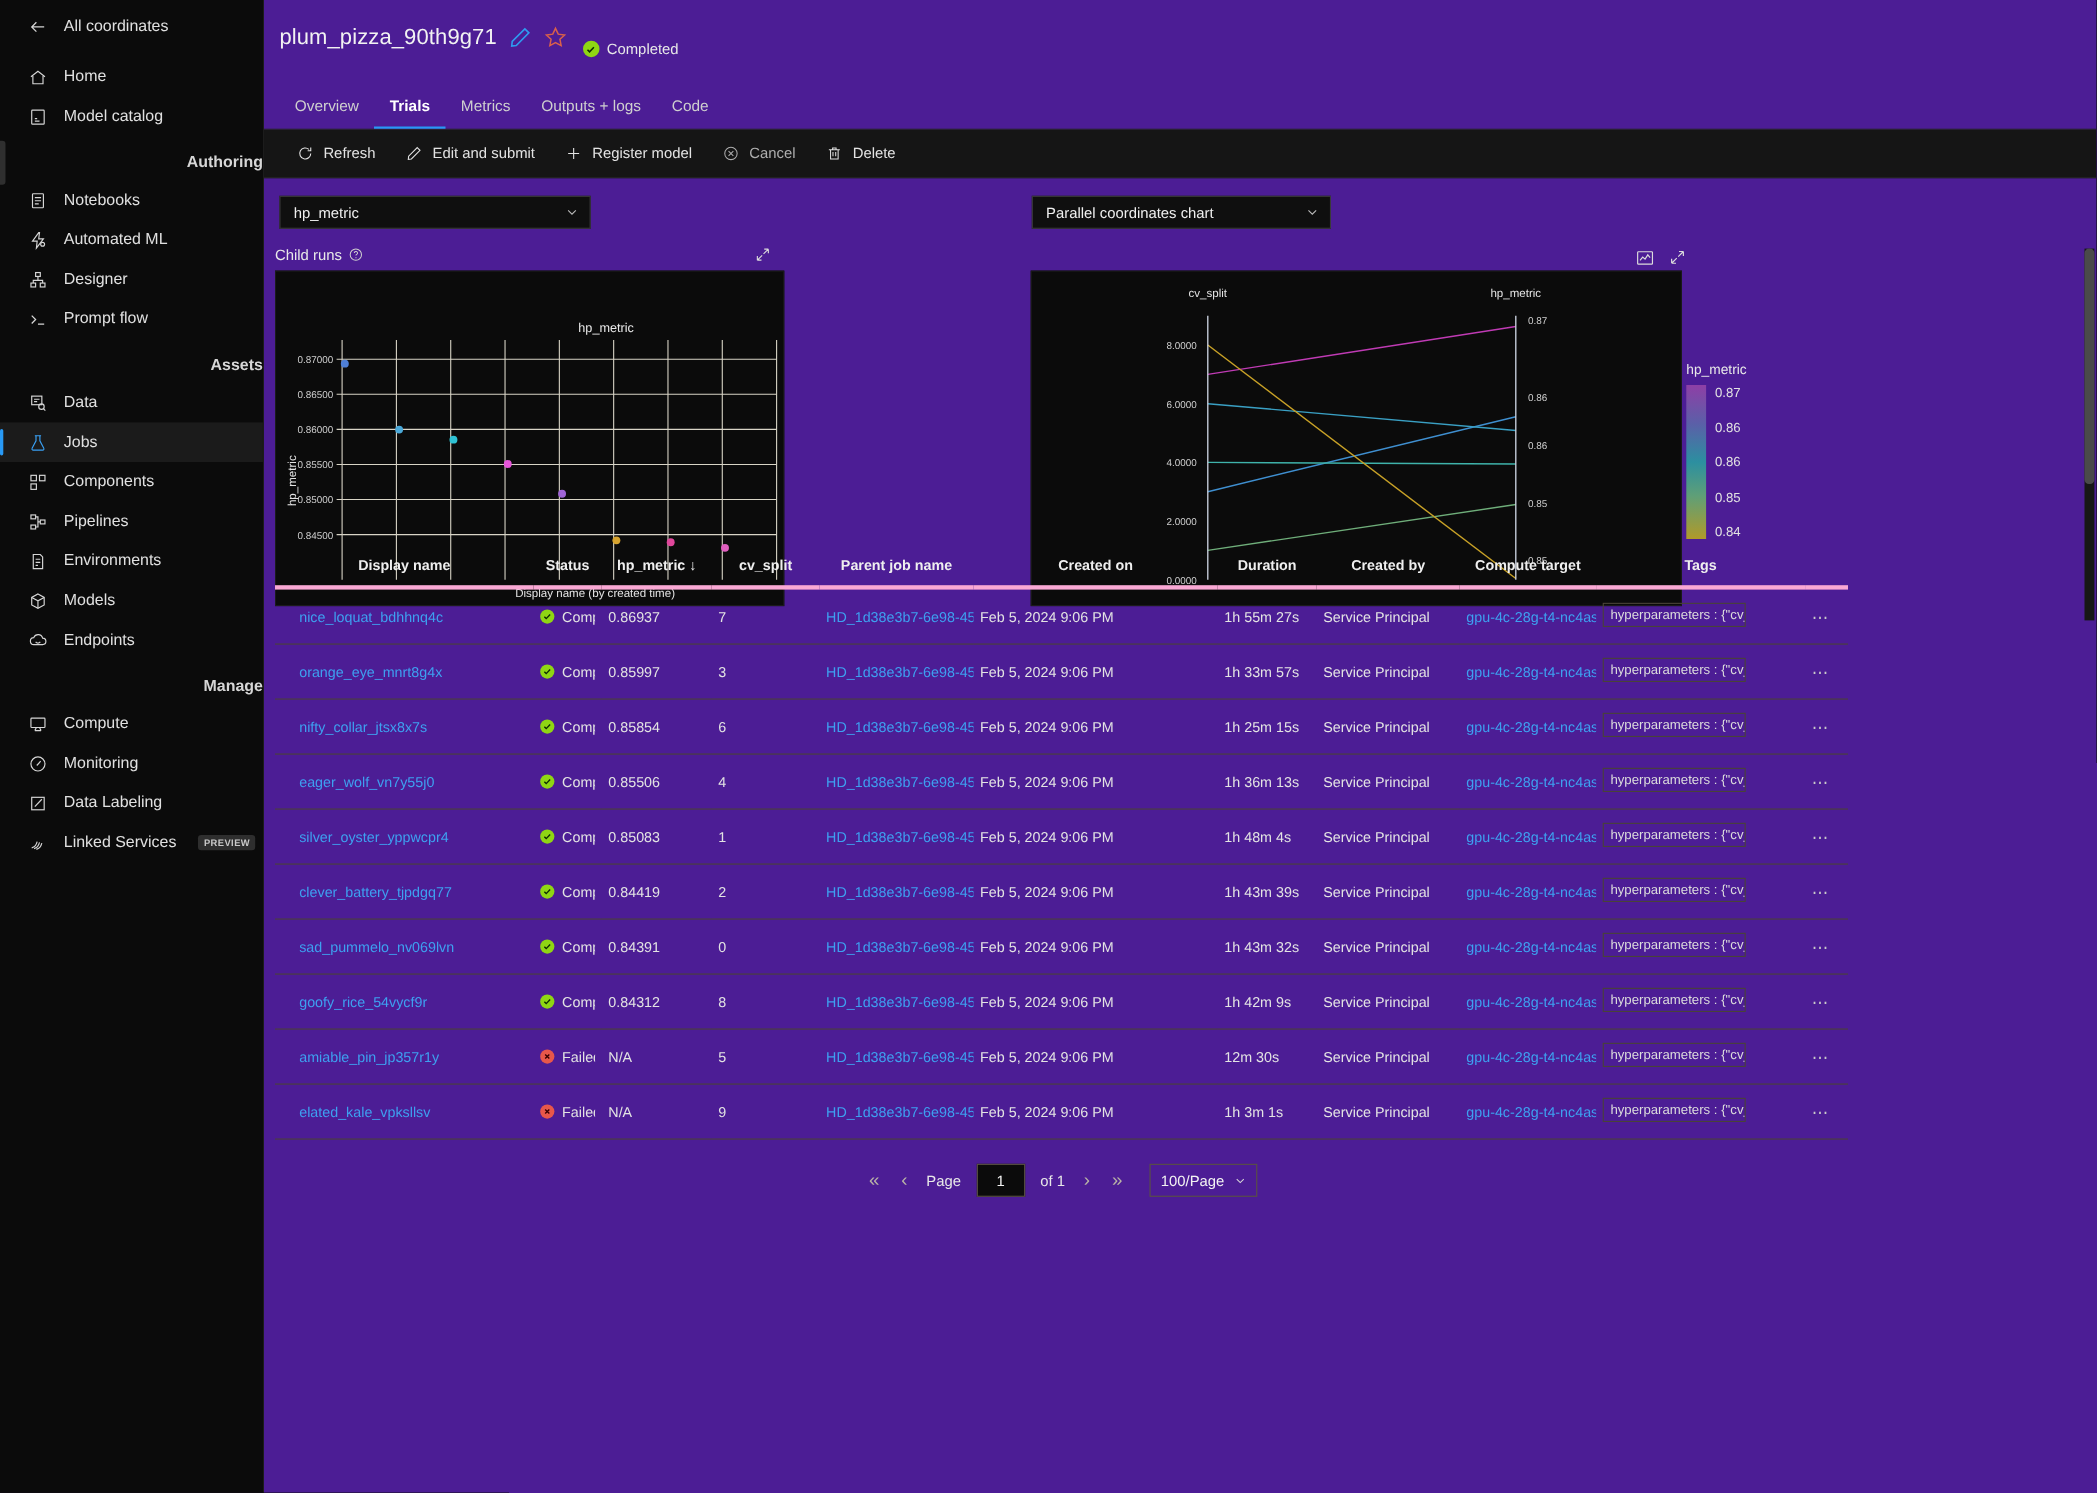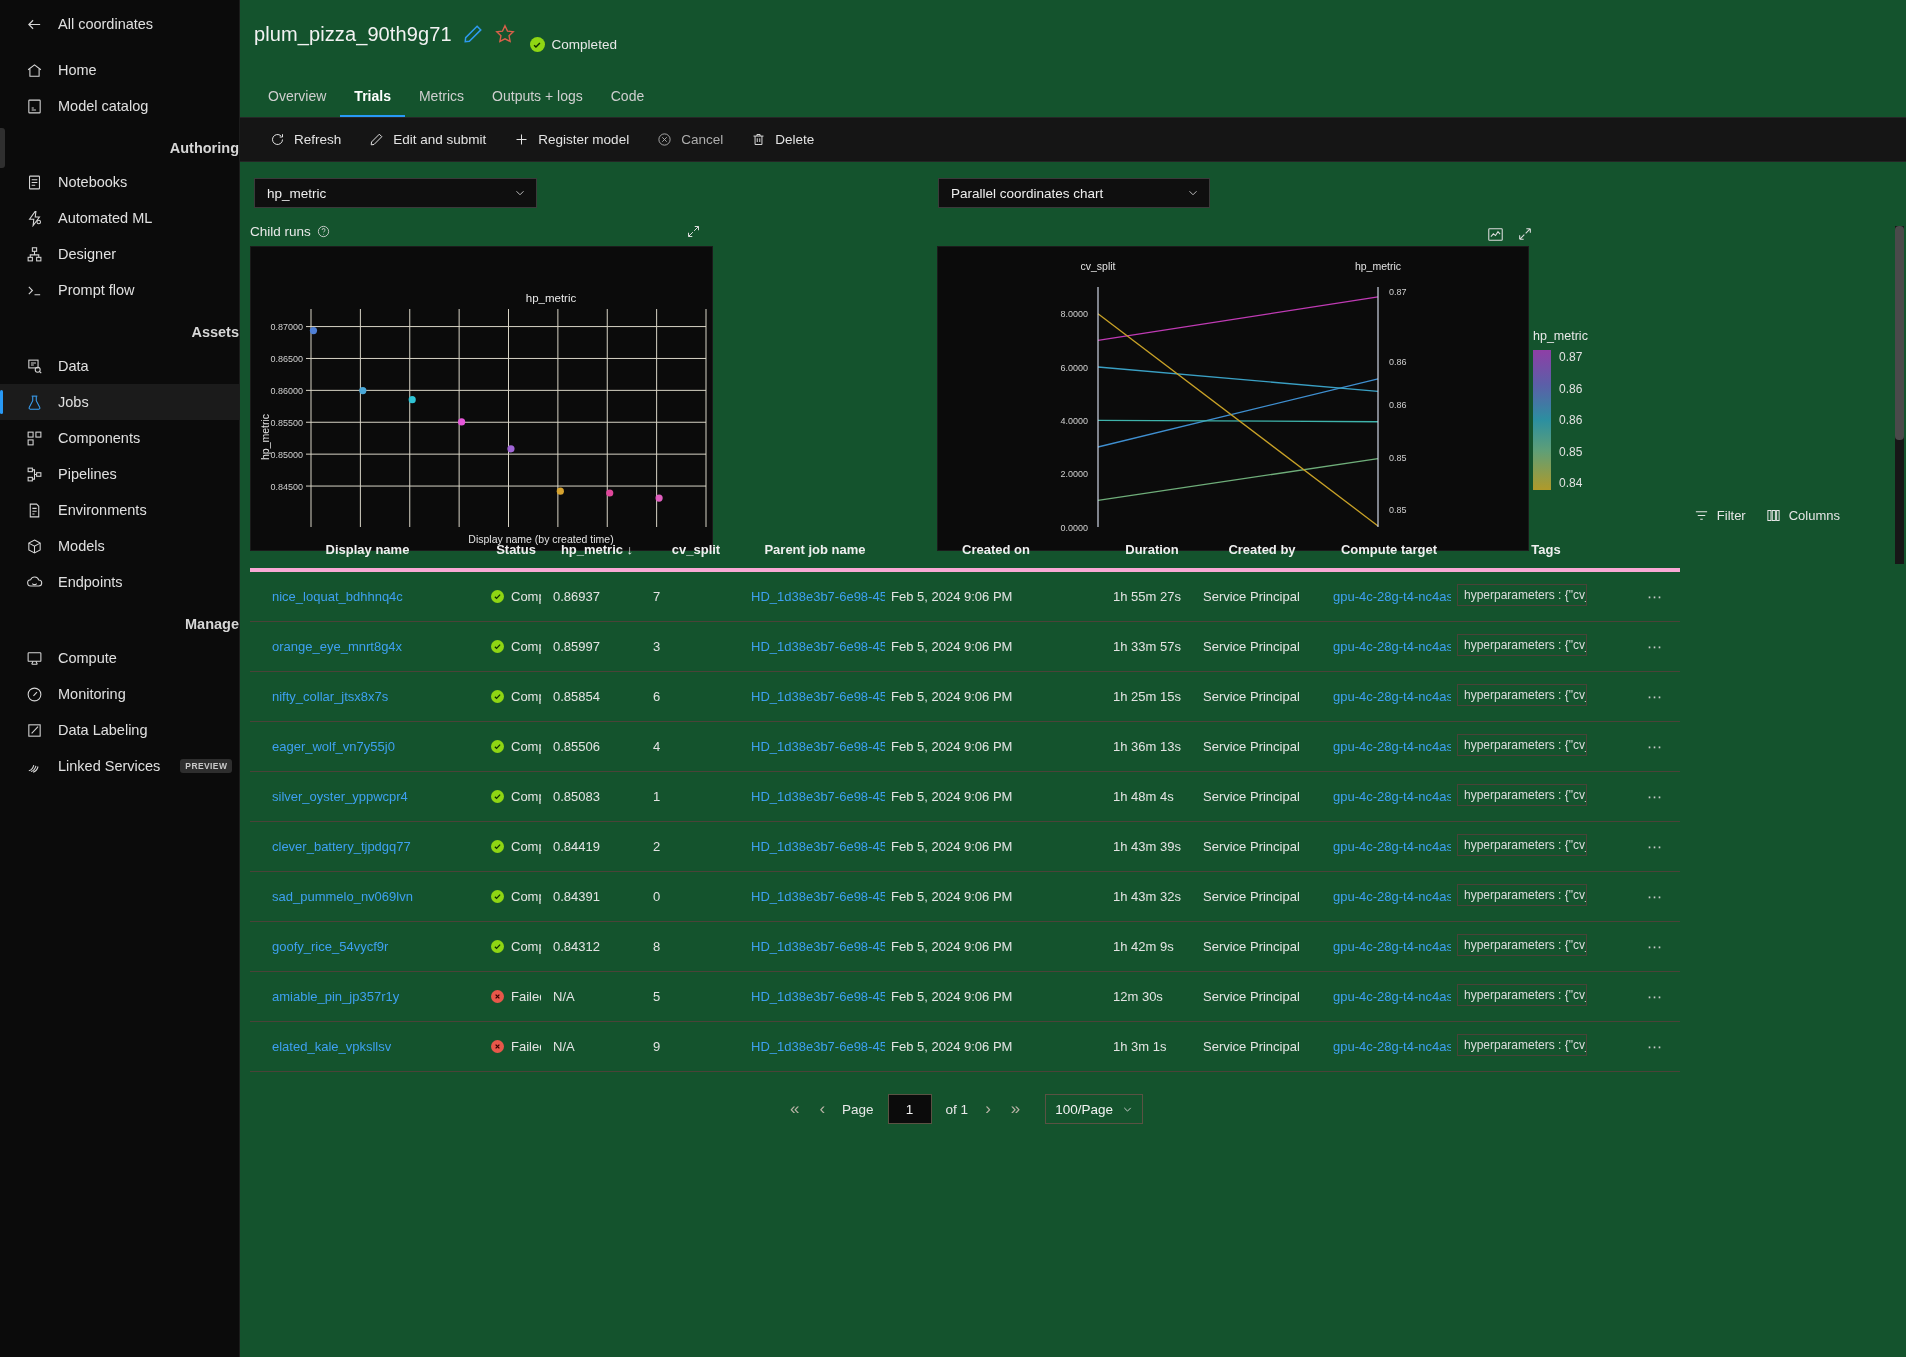--- a/index.html
+++ b/index.html
@@ -44,21 +44,21 @@
     font-size: 8.5px; letter-spacing: .4px; font-weight: 700;
     background: #2e2e2e; color: #c9c9c9; border-radius: 3px;
     padding: 2px 5px; margin-left: 6px;
   }
   .side-scrollhint {
     position: absolute; left: 0; top: 128px; width: 5px; height: 40px;
     background: #2f2f2f; border-radius: 0 3px 3px 0;
   }
 
   
-  .main { flex: 1 1 auto; height: 100%; overflow: hidden; background: #14532d; position: relative; }
+  .main { flex: 1 1 auto; height: 100%; overflow: hidden; background: #4c1d95; position: relative; }
 
   .titlebar { display: flex; align-items: center; gap: 10px; padding: 16px 0 0 14px; }
   .job-title { font-size: 20px; font-weight: 400; color: #f2f2f2; letter-spacing: .1px; }
   .icon-btn { width: 22px; height: 22px; display: flex; align-items: center; justify-content: center; cursor: pointer; }
   .status-chip { display: flex; align-items: flex-start; gap: 7px; font-size: 13.5px; color: #e8e8e8; margin-left: 4px; margin-top: 21px; }
   .dot-ok { width: 15px; height: 15px; border-radius: 50%; background: #8fd613; display:flex;align-items:center;justify-content:center; }
   .dot-ok svg { width: 10px; height: 10px; }
 
   .tabs { display: flex; gap: 0; padding: 14px 0 0 14px; border-bottom: 1px solid #262626; }
   .tab {
@@ -530,36 +530,20 @@
             <span>0.86</span>
             <span>0.86</span>
             <span>0.85</span>
             <span>0.84</span>
           </div>
         </div>
       </div>
     </div>
 
     <div class="tablewrap">
-      <div class="table-toolbar">
-        <div class="tt-btn">
-          <svg viewBox="0 0 24 24" fill="none" stroke="#e6e6e6" stroke-width="1.6">
-              <path d="M3 6h18M6 12h12M10 18h4"></path>
-            </svg>
-          <span>Filter</span>
-        </div>
-        <div class="tt-btn">
-          <svg viewBox="0 0 24 24" fill="none" stroke="#e6e6e6" stroke-width="1.6">
-              <rect x="3" y="4" width="5" height="16"></rect>
-              <rect x="10" y="4" width="5" height="16"></rect>
-              <rect x="17" y="4" width="4" height="16"></rect>
-            </svg>
-          <span>Columns</span>
-        </div>
-      </div>
 
       <table class="grid" id="trials-table">
         <colgroup>
           <col style="width:235px">
             <col style="width:62px">
             <col style="width:100px">
             <col style="width:98px">
           <col style="width:140px">
             <col style="width:222px">
             <col style="width:90px">

